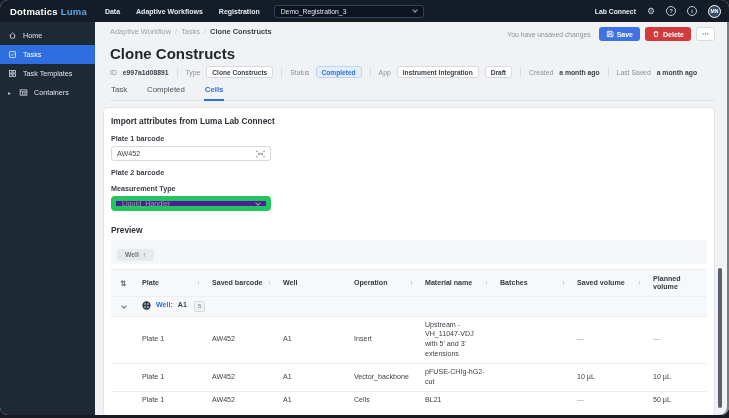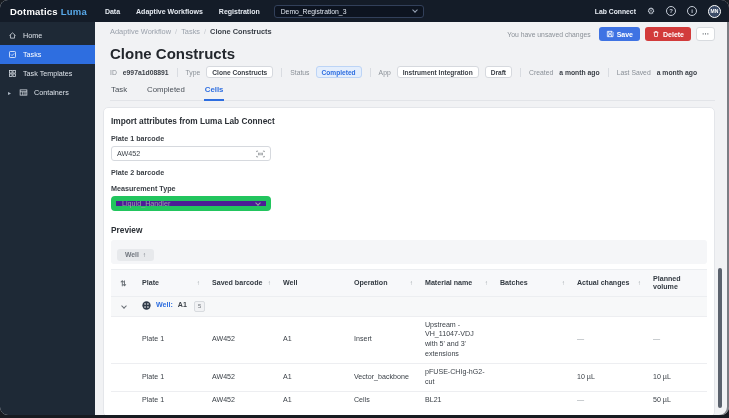--- a/index.html
+++ b/index.html
@@ -291,21 +291,21 @@
           </colgroup>
           <thead>
             <tr>
               <th class="exp"><span class="collapse-glyph">⇅</span></th>
               <th><span class="sort">↑</span><span>Plate</span></th>
               <th><span class="sort">↑</span><span>Saved barcode</span></th>
               <th><span>Well</span></th>
               <th><span class="sort">↑</span><span>Operation</span></th>
               <th><span class="sort">↑</span><span>Material name</span></th>
               <th><span class="sort">↑</span><span>Batches</span></th>
-              <th><span class="sort">↑</span><span>Actual changes</span></th>
+              <th><span class="sort">↑</span><span>Saved volume</span></th>
               <th><span>Planned volume</span></th>
             </tr>
           </thead>
           <tbody>
             <tr class="group">
               <td class="exp"><span class="row-chev"></span></td>
               <td colspan="8">
                 <div class="group-content">
                   <svg class="well-icon" viewBox="0 0 10 10">
                       <circle cx="5" cy="5" r="4.6" fill="#2f3a48"></circle>

